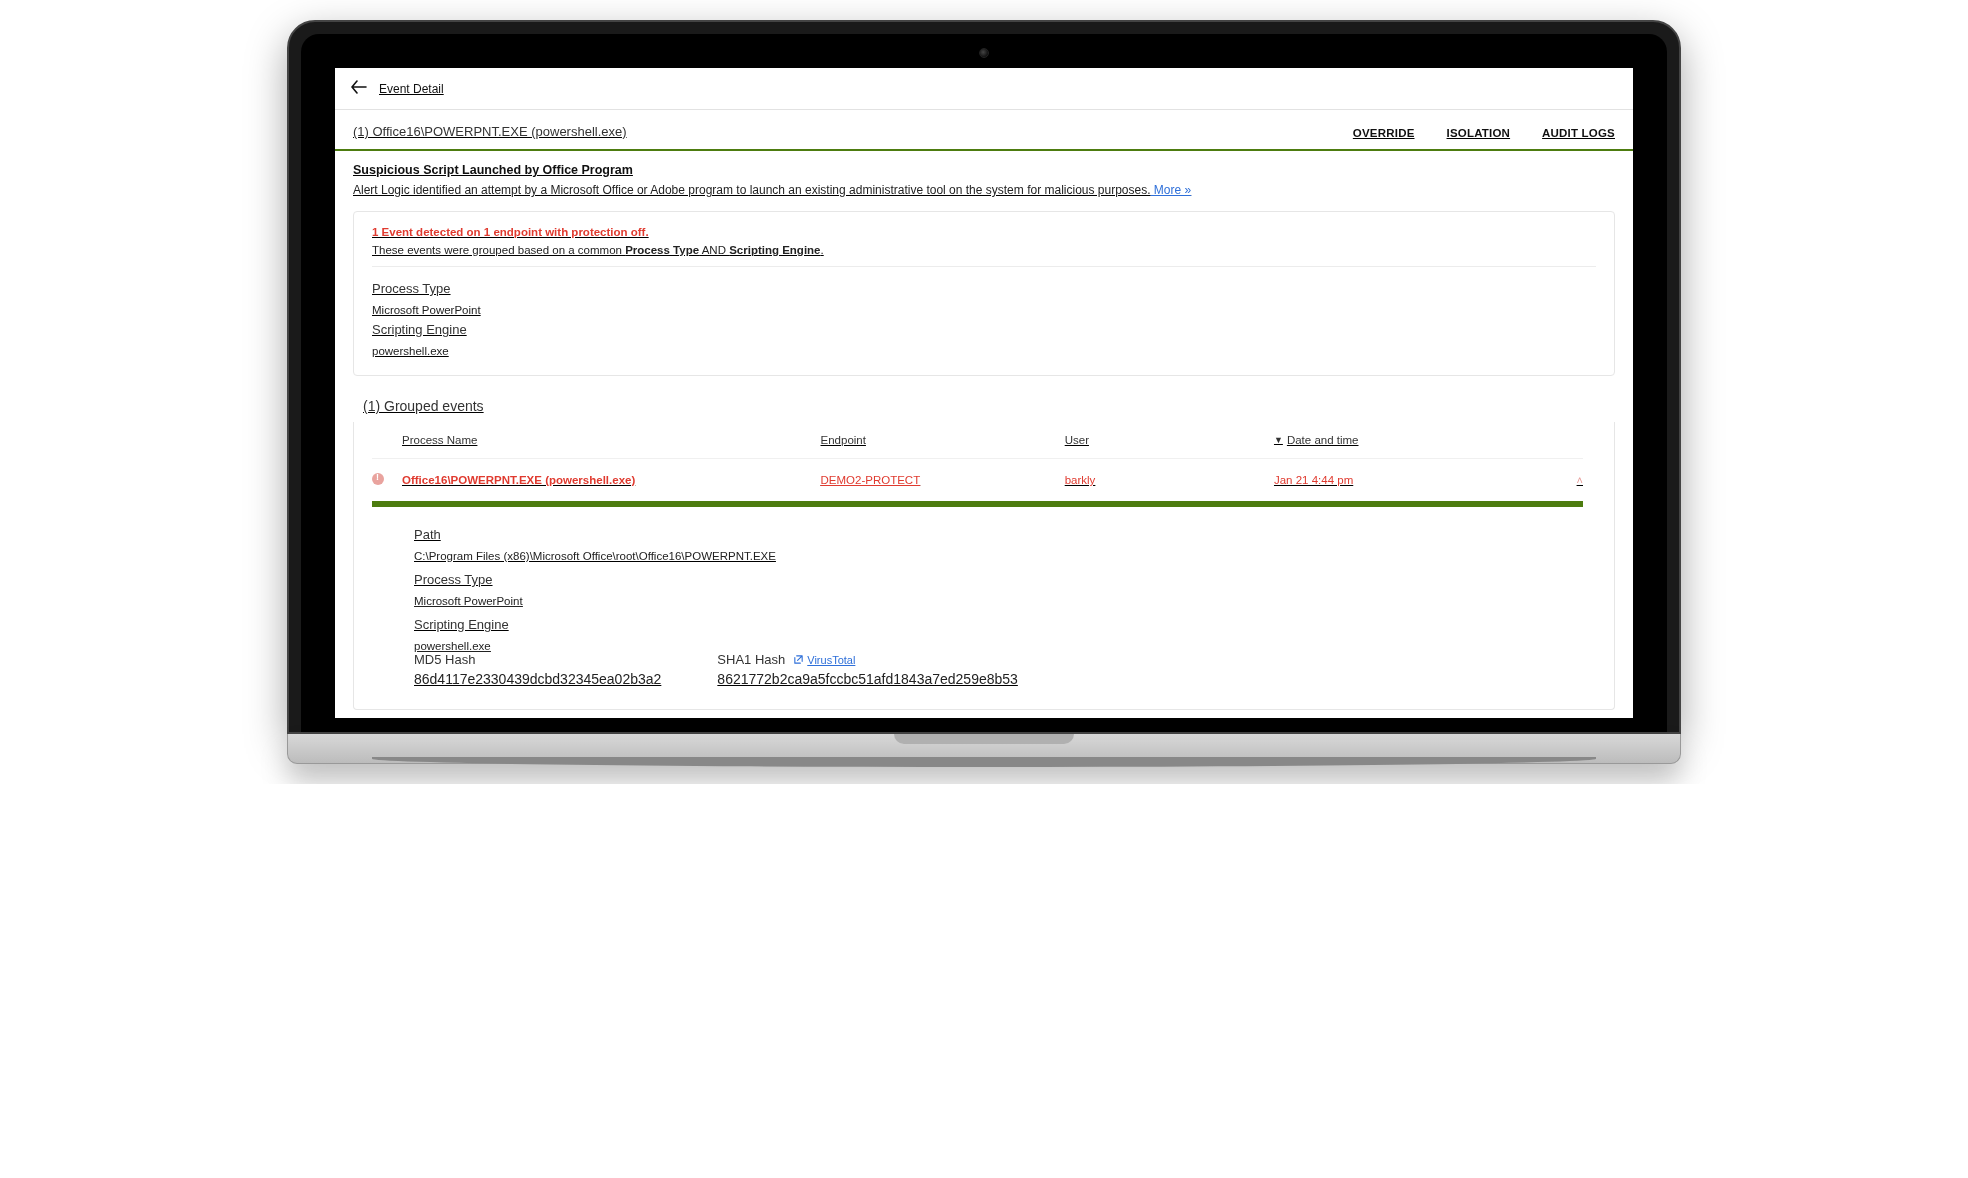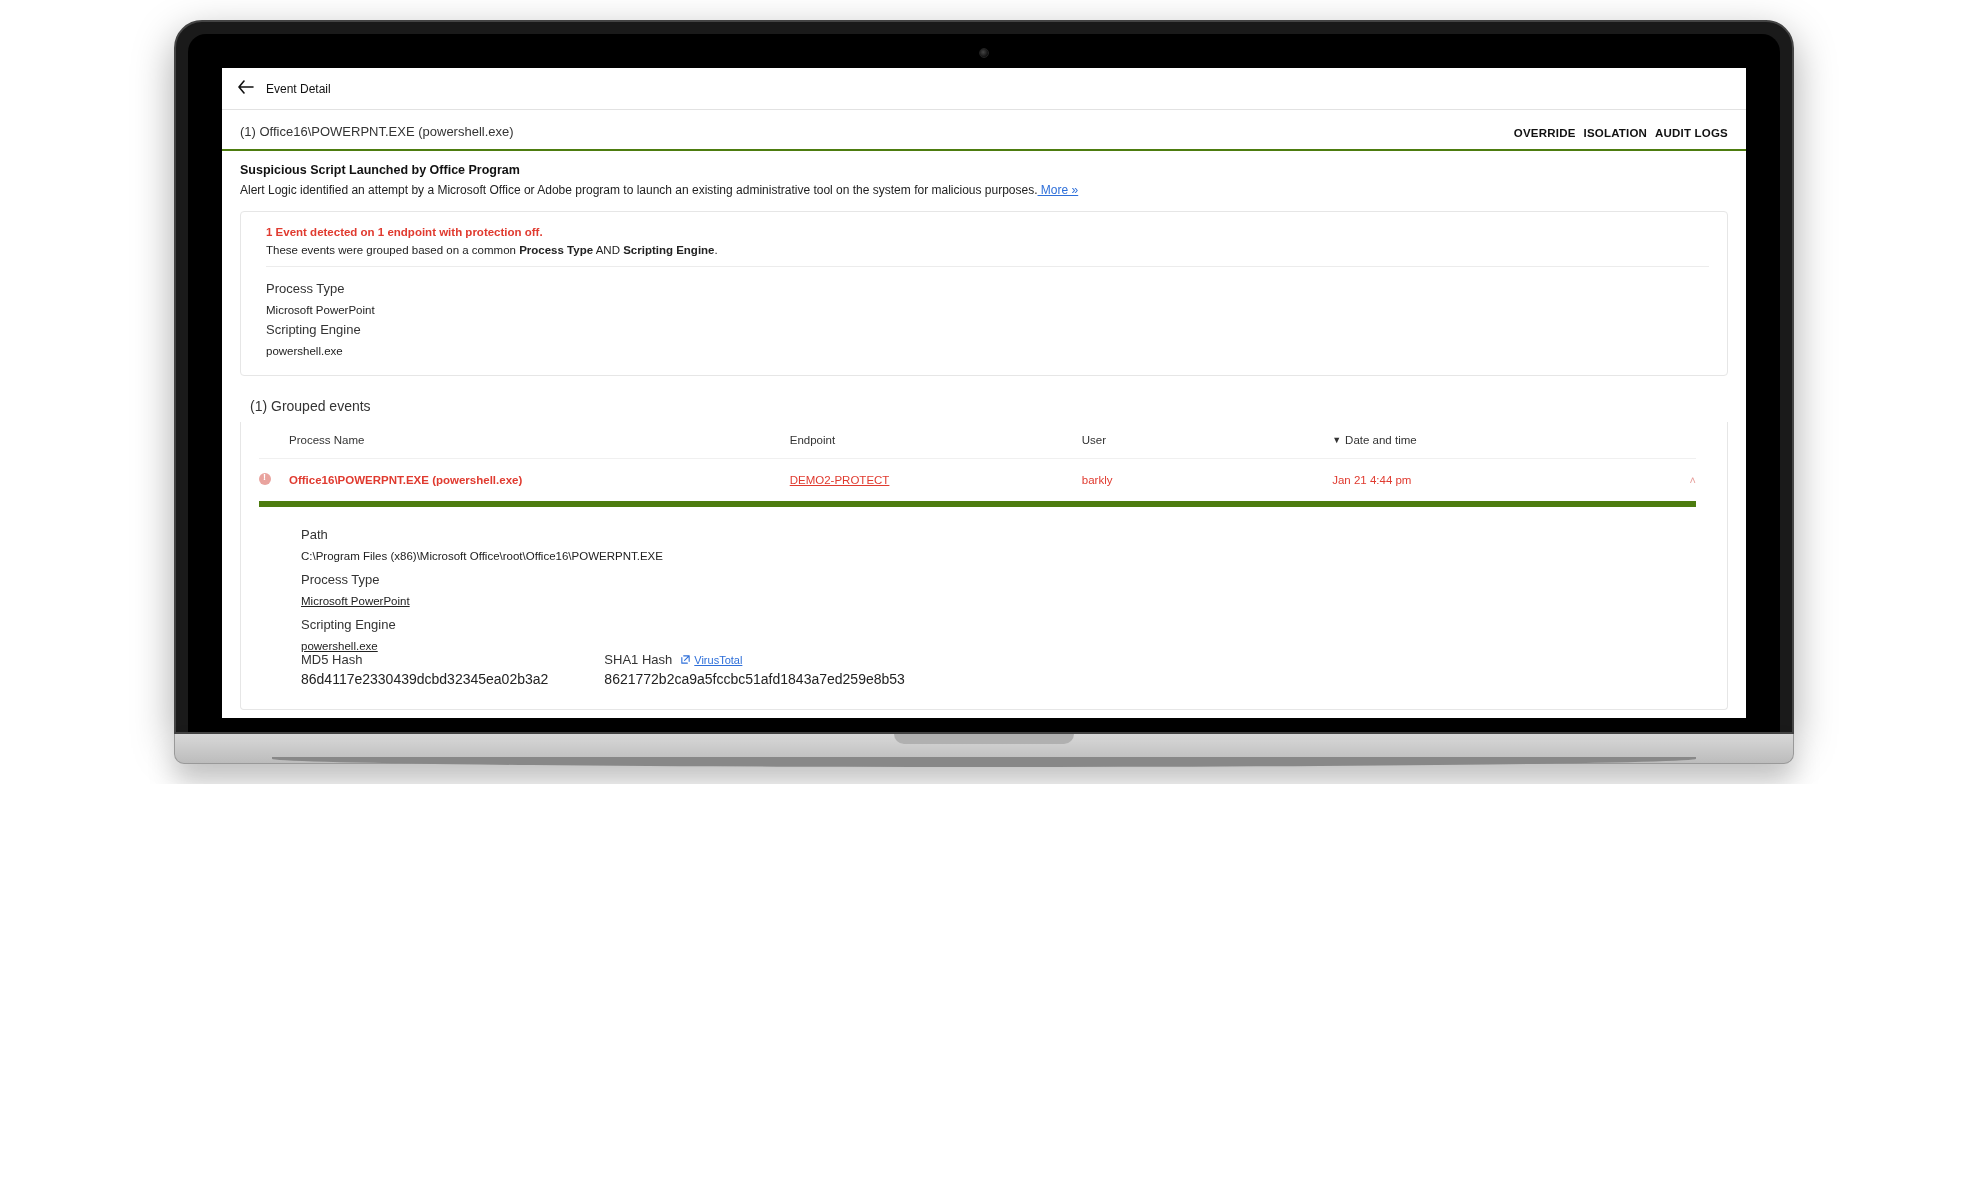--- a/index.html
+++ b/index.html
@@ -6,22 +6,23 @@
   body {
     font-family: -apple-system, BlinkMacSystemFont, "Segoe UI", Helvetica, Arial, sans-serif;
     background: #fff;
     display: flex;
     justify-content: center;
     padding: 20px;
   }
 
   
   .laptop {
-    width: 1620px;
-    position: relative;
+    width: 1394px;
+    position: relative;
+    text-decoration: underline;
   }
   .laptop-screen-bezel {
     background: #1a1a1a;
     border-radius: 28px 28px 0 0;
     padding: 12px 12px 0 12px;
     border: 2px solid #444;
     box-shadow: 0 14px 40px rgba(0,0,0,0.35);
   }
   .laptop-inner-bezel {
     background: #000;
@@ -87,38 +88,38 @@
   .topbar-title { font-size: 12px; font-weight: 400; }
 
   .subheader {
     display: flex;
     justify-content: space-between;
     align-items: flex-end;
     padding: 14px 18px 10px 18px;
     border-bottom: 2px solid #4d7c0f;
   }
   .subheader-left { font-size: 13px; color: #333; }
-  .action-tabs { display: flex; gap: 8px; }
+  .action-tabs { display: flex; gap: 32px; }
   .action-tab {
     font-size: 11.5px;
     font-weight: 700;
     letter-spacing: .2px;
     cursor: pointer;
   }
 
   .section { padding: 12px 18px 0 18px; }
   .alert-title { font-weight: 700; font-size: 12.5px; margin-bottom: 6px; }
   .alert-desc { font-size: 12px; color: #222; }
   .more-link { color: #2e6fd9; text-decoration: underline; cursor: pointer; }
 
   .card {
     margin: 14px 18px 0 18px;
     border: 1px solid #e6e6e6;
     border-radius: 4px;
-    padding: 14px 18px 18px 25px;
+    padding: 14px 18px 18px 18px;
   }
   .banner-red { color: #e03a2f; font-weight: 700; font-size: 11.5px; margin-bottom: 6px; }
   .banner-sub { font-size: 11.5px; color: #222; margin-bottom: 10px; }
   .banner-sub b { font-weight: 700; }
   .card-divider { height: 1px; background: #ececec; margin: 8px 0 14px 0; }
   .field-label { font-size: 13px; color: #333; margin-top: 6px; }
   .field-value { font-size: 11.5px; color: #222; margin-top: 8px; }
 
   .group-title { font-size: 14px; color: #333; padding: 22px 24px 8px 28px; }
 

